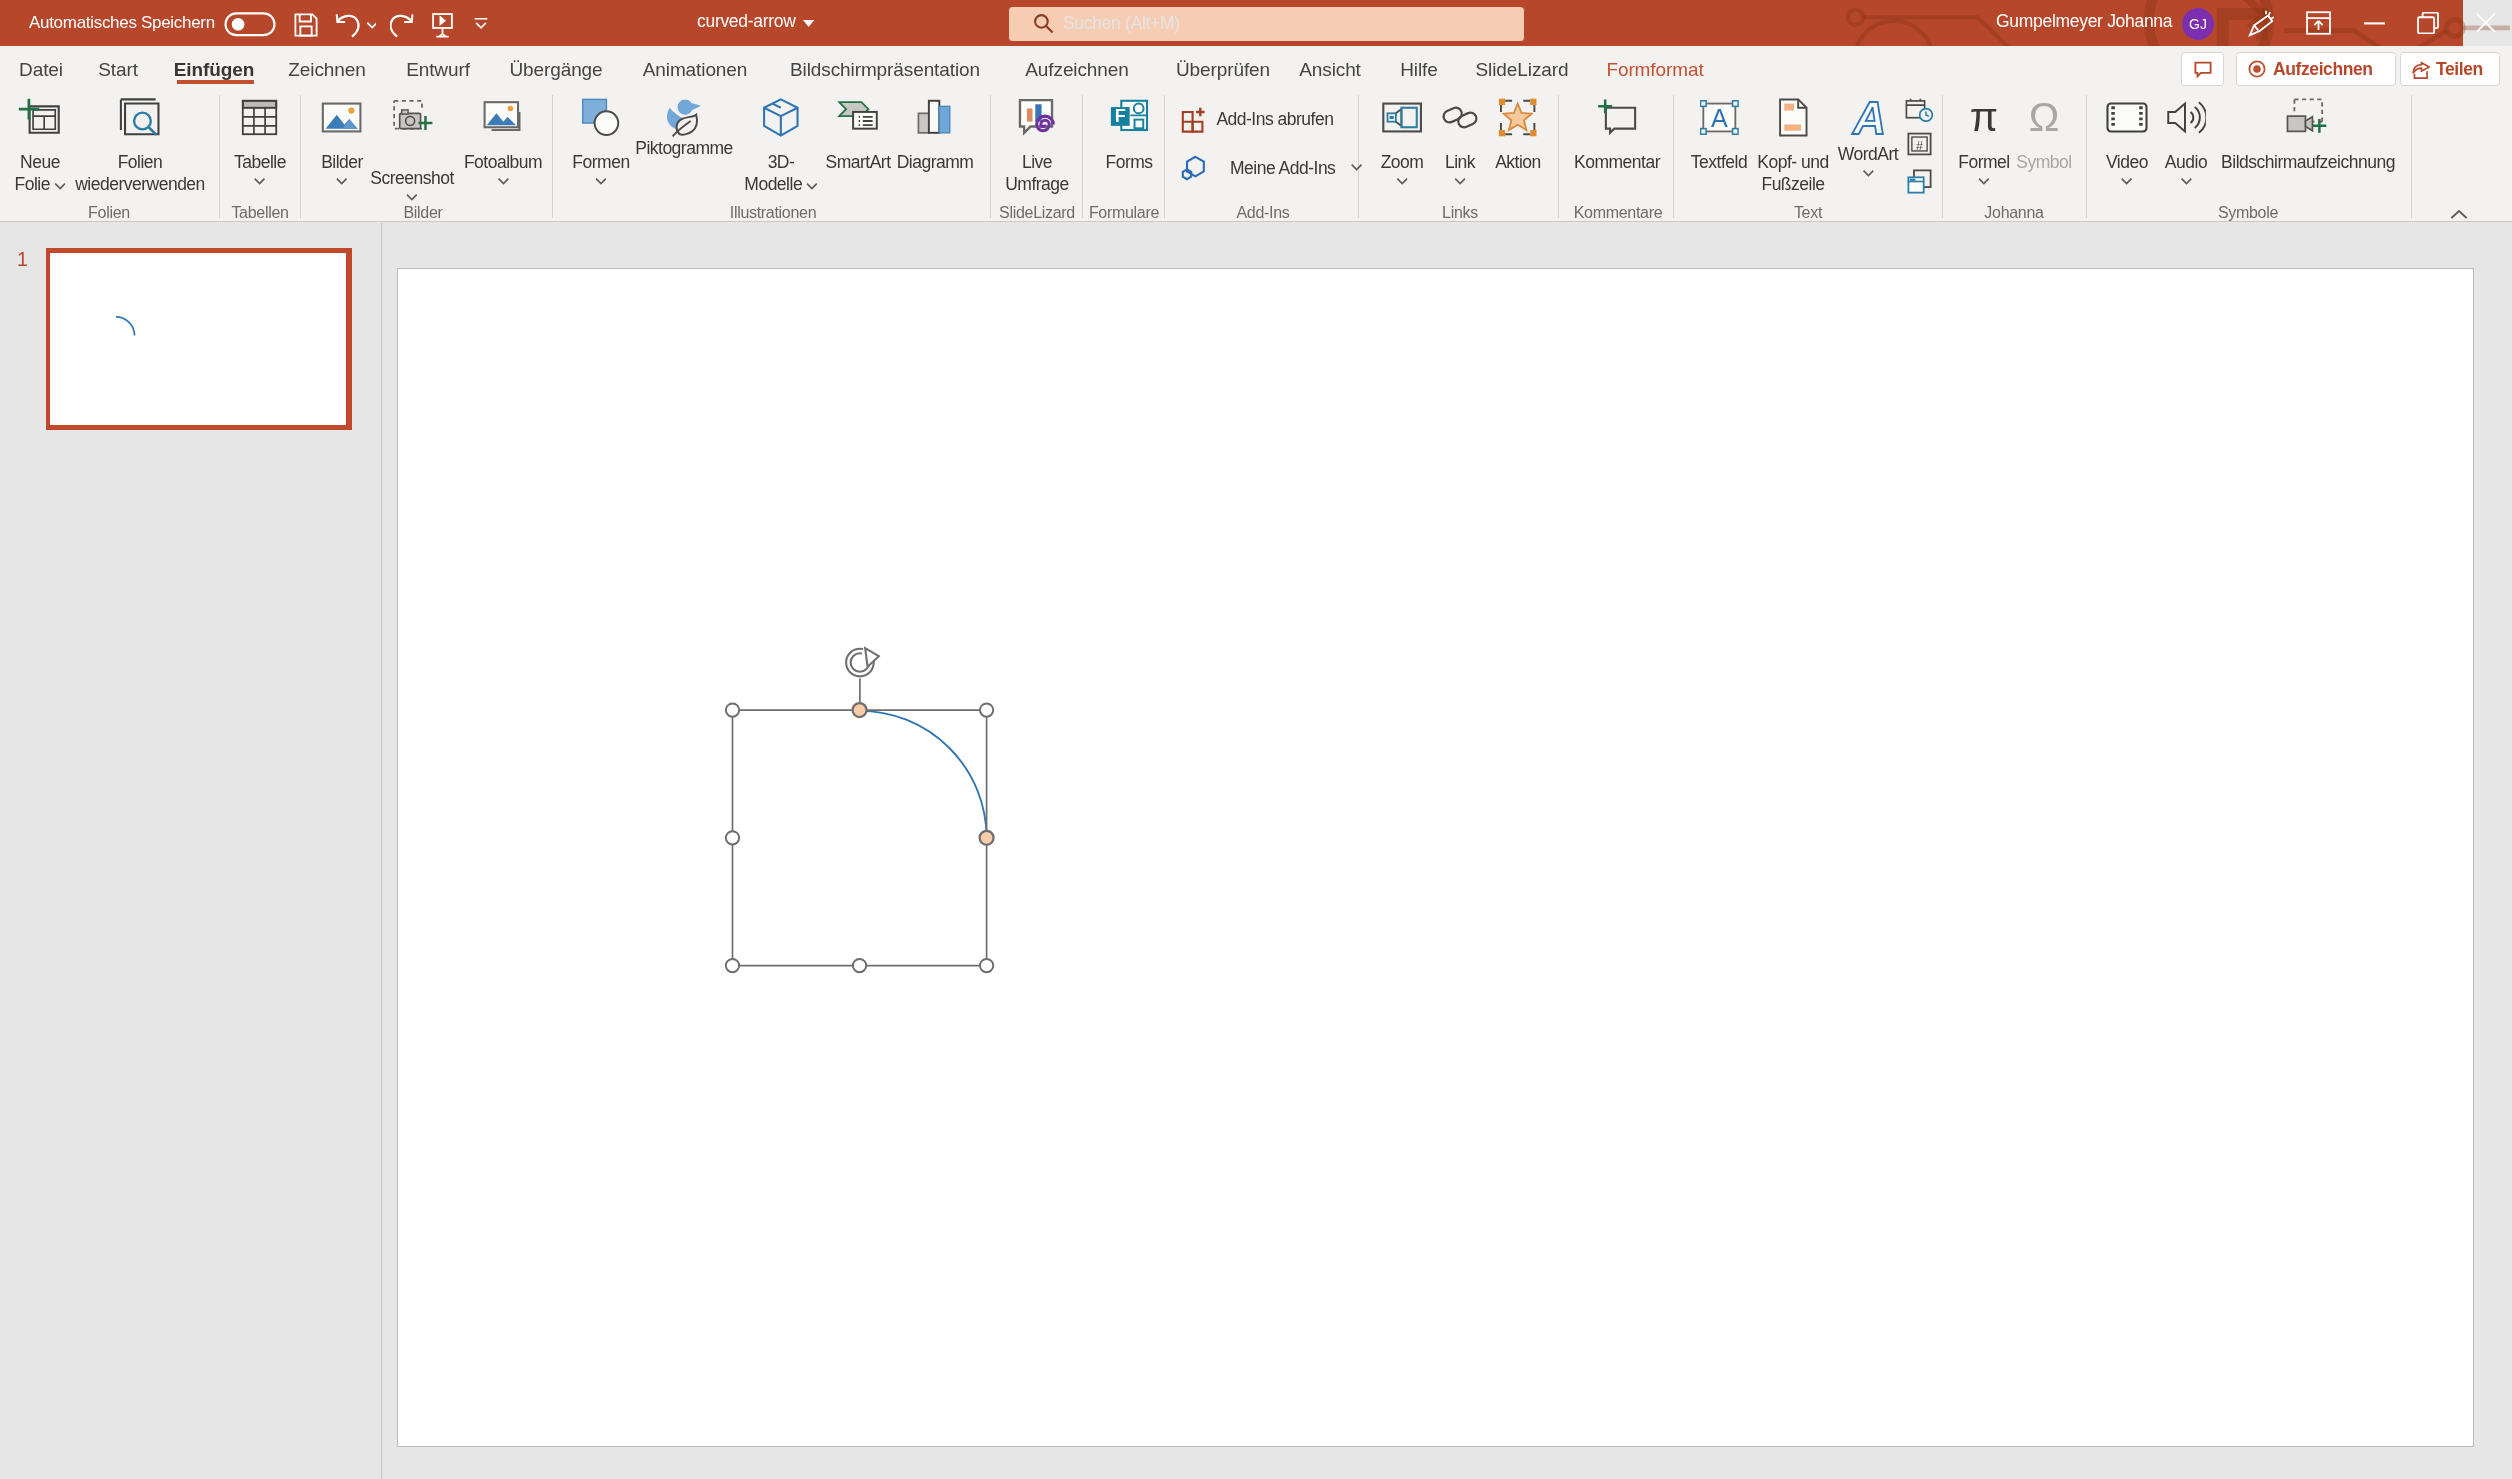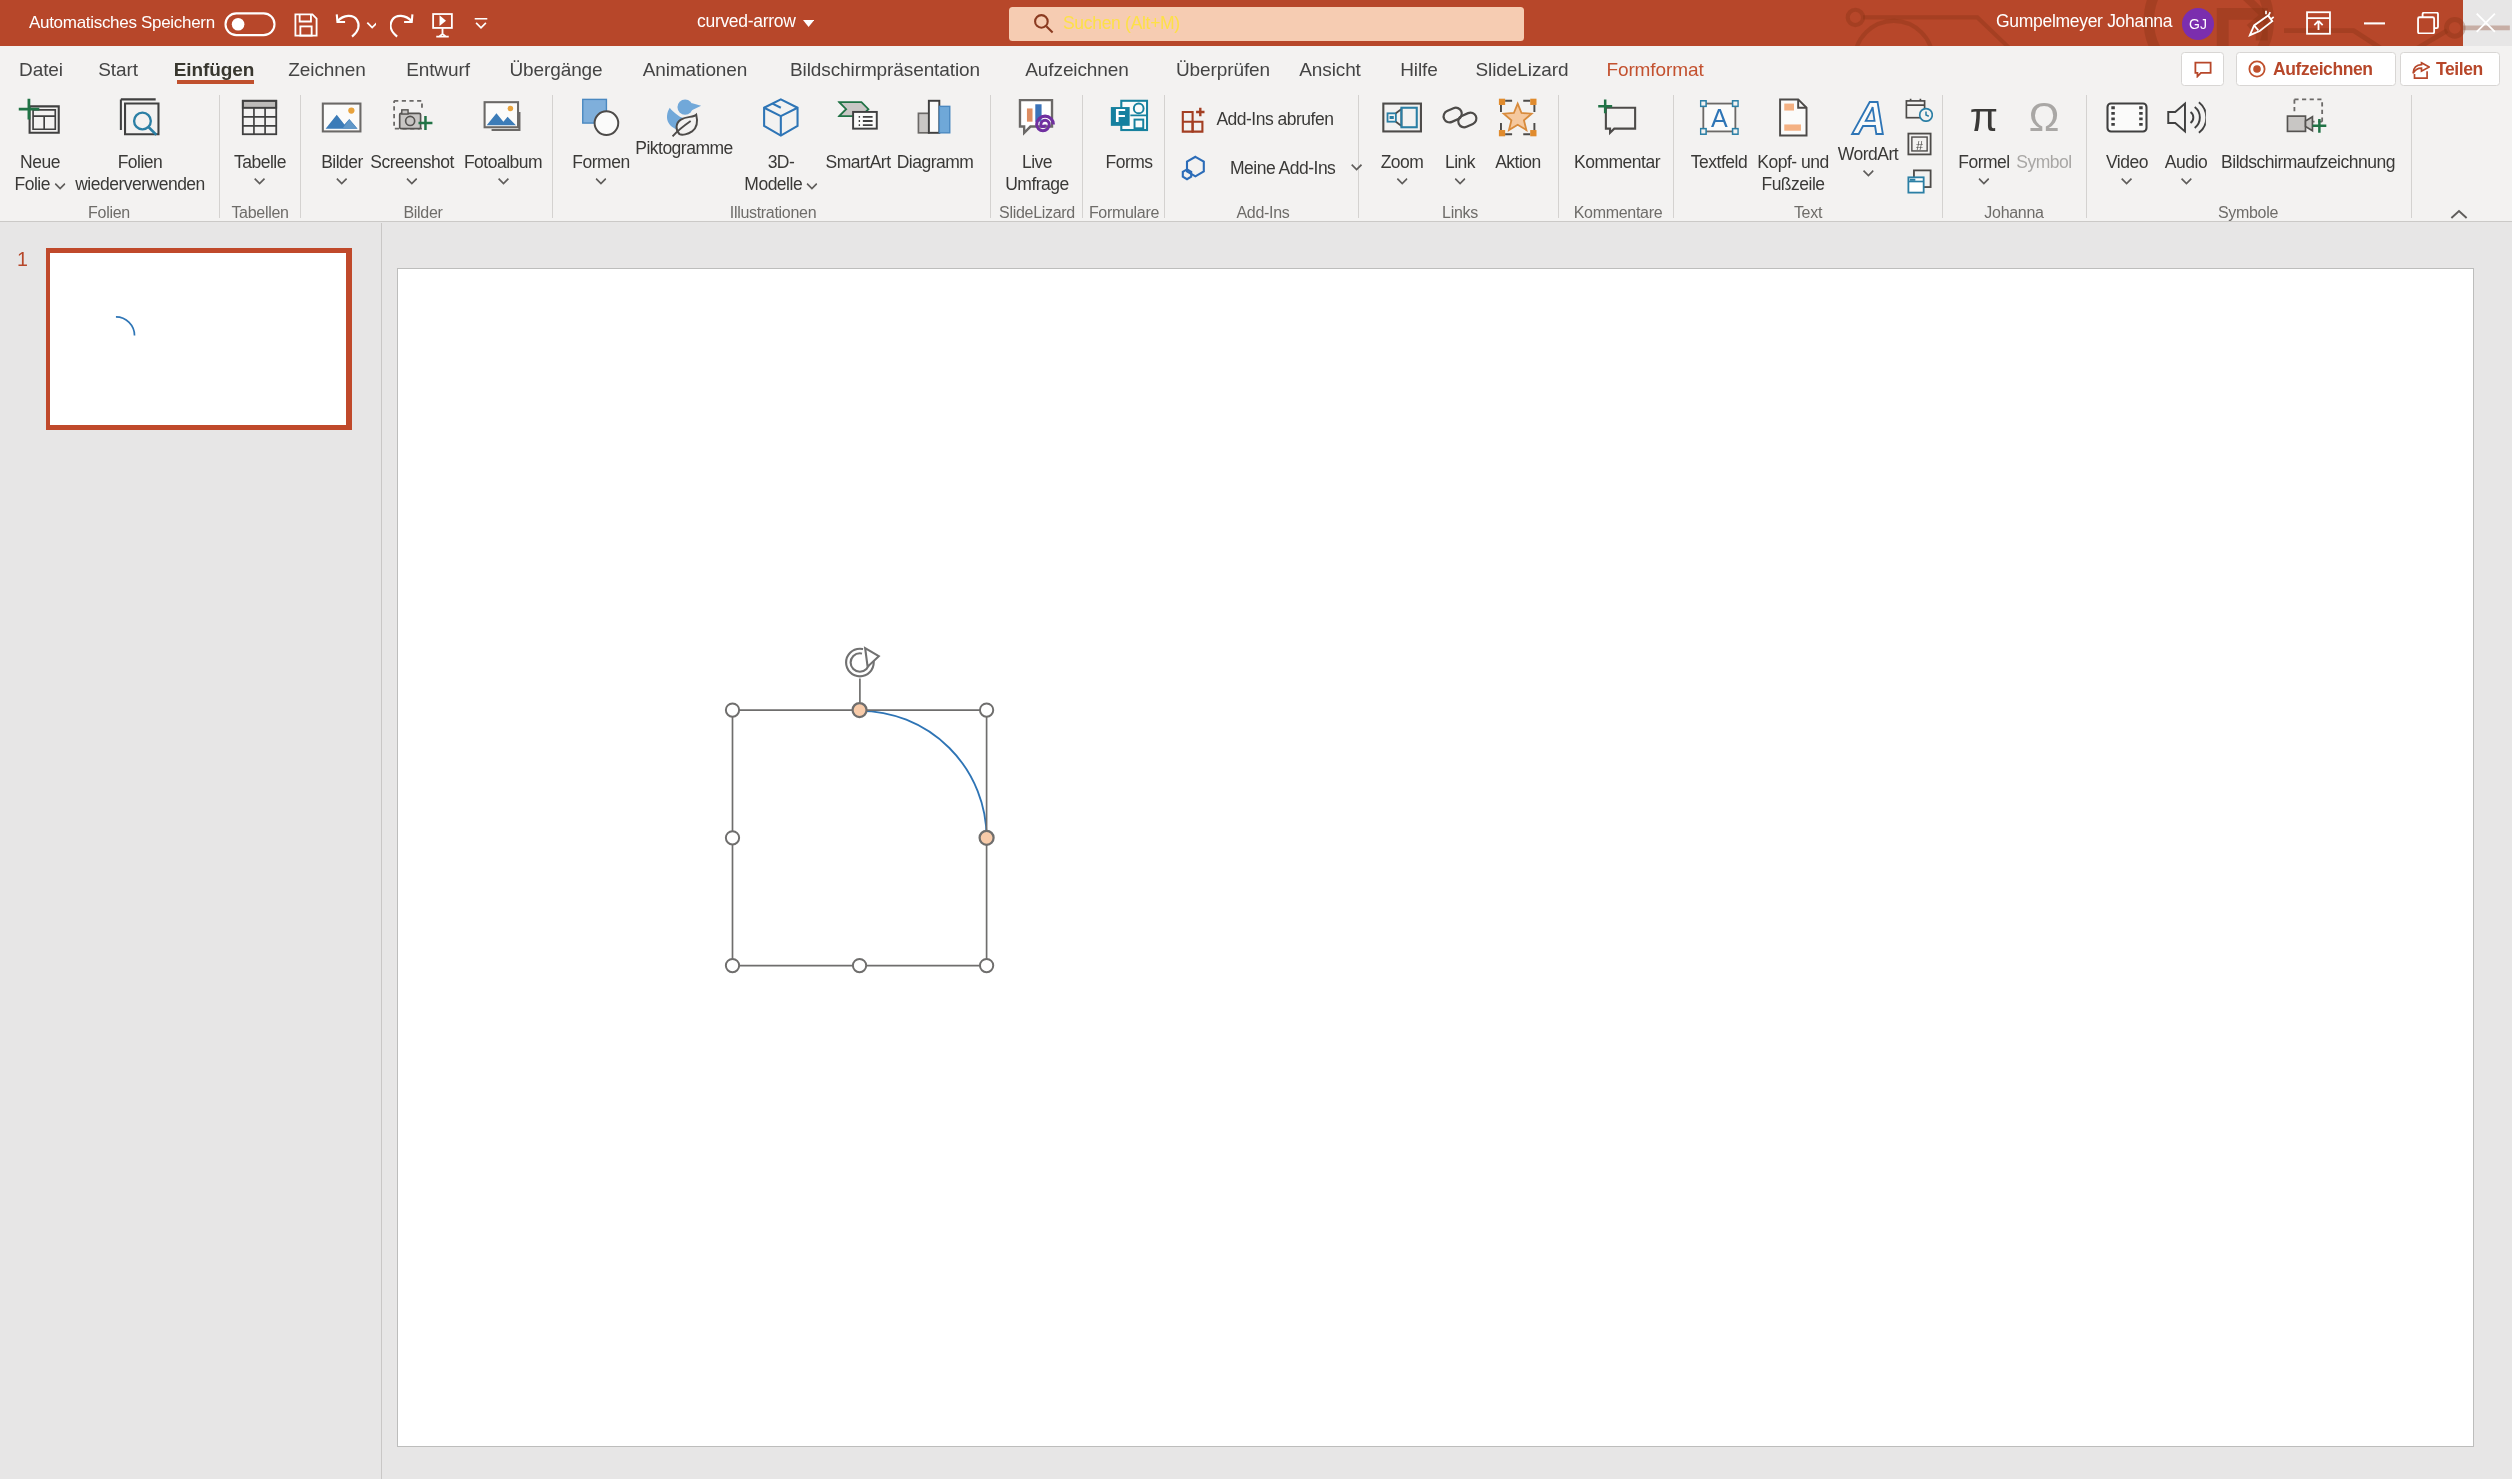--- a/index.html
+++ b/index.html
@@ -68,21 +68,21 @@
   </svg>
   <div class="a tw" style="left:697px;top:0;height:46px;line-height:43px;font-size:17.5px">curved-arrow</div>
   <svg class="a" style="left:803px;top:20.3px" width="11.2" height="7.7" viewBox="0 0 16 11">
       <path d="M0 0 L8 10 L16 0 Z" fill="#fff"></path>
     </svg>
   <div class="a" style="left:1009px;top:7px;width:515px;height:34px;background:#F6CCB2;border-radius:3.5px"></div>
   <svg class="a" style="left:1033px;top:13.3px" width="21" height="21" viewBox="0 0 30 30">
     <circle cx="12" cy="12" r="9" fill="none" stroke="#8A3A20" stroke-width="3"></circle>
       <path d="M19 19 L28 28" stroke="#8A3A20" stroke-width="3"></path>
   </svg>
-  <div class="a" style="left:1063px;top:7px;height:34px;line-height:33px;font-size:17.5px;letter-spacing:-0.3px;color:#fde047;white-space:nowrap">Suchen (Alt+M)</div>
+  <div class="a" style="left:1063px;top:7px;height:34px;line-height:33px;font-size:17.5px;letter-spacing:-0.3px;color:#e5e5e5;white-space:nowrap">Suchen (Alt+M)</div>
   <div class="a tw" style="left:1996px;top:0;height:46px;line-height:43px;font-size:17.5px">Gumpelmeyer Johanna</div>
   <div class="a" style="left:2182px;top:8.4px;width:32px;height:32px;border-radius:50%;background:#7B2EAE;color:#fff;font-size:14px;text-align:center;line-height:32px">GJ</div>
   <svg class="a" style="left:2247px;top:9.8px" width="31" height="28" viewBox="0 0 44 40">
     <g fill="none" stroke="#fff" stroke-width="2.6">
       <path d="M4 36 L10 22 L30 8 L36 16 L18 30 Z M10 22 L16 29"></path>
       <path d="M33 3 L30 9 M38 10 L34 13 M27 1 L27 6" stroke-width="2.4"></path>
     </g>
   </svg>
   <svg class="a" style="left:2306px;top:11.2px" width="25" height="24" viewBox="0 0 36 34">
     <g fill="none" stroke="#fff" stroke-width="2.6">
@@ -219,21 +219,21 @@
       </svg>
   </div>
   <div class="bi" style="left:412px;top:9.8px">
     <svg class="ic" width="42" height="39" viewBox="0 0 60 56">
       <path d="M4 4 H44 V14 M44 44 H4 V4" fill="none" stroke="#6B6967" stroke-width="2.6" stroke-dasharray="6 5"></path>
       <rect x="12" y="22" width="30" height="22" rx="2" fill="#C8C6C4" stroke="#555351" stroke-width="2.4"></rect>
       <rect x="15" y="17" width="9" height="6" fill="#C8C6C4" stroke="#555351" stroke-width="2"></rect>
       <circle cx="27" cy="33" r="6.5" fill="none" stroke="#555351" stroke-width="2.4"></circle>
       <path d="M49 26 V46 M39 36 H59" stroke="#217346" stroke-width="3.6"></path>
     </svg>
-    <div class="bl" style="margin-top:14px">Screenshot</div>
+    <div class="bl" style="margin-top:30px">Screenshot</div>
     <svg style="margin:5.6px auto 0" width="11.2" height="7" viewBox="0 0 16 10">
         <path d="M1 1 l7 7 l7 -7" stroke="#5F5D5B" stroke-width="2.4" fill="none"></path>
       </svg>
   </div>
   <div class="bi" style="left:503px;top:9.8px">
     <svg class="ic" width="41" height="39" viewBox="0 0 58 56">
       <rect x="2" y="6" width="48" height="36" fill="#FBFBFA" stroke="#6B6967" stroke-width="3"></rect>
       <circle cx="39" cy="15" r="4" fill="#E8A33D"></circle>
       <path d="M5 39 L19 22 L29 34 L35 27 L47 39 Z" fill="#3C7CB8"></path>
       <path d="M12 46 H52 V20" fill="none" stroke="#6B6967" stroke-width="3"></path>

